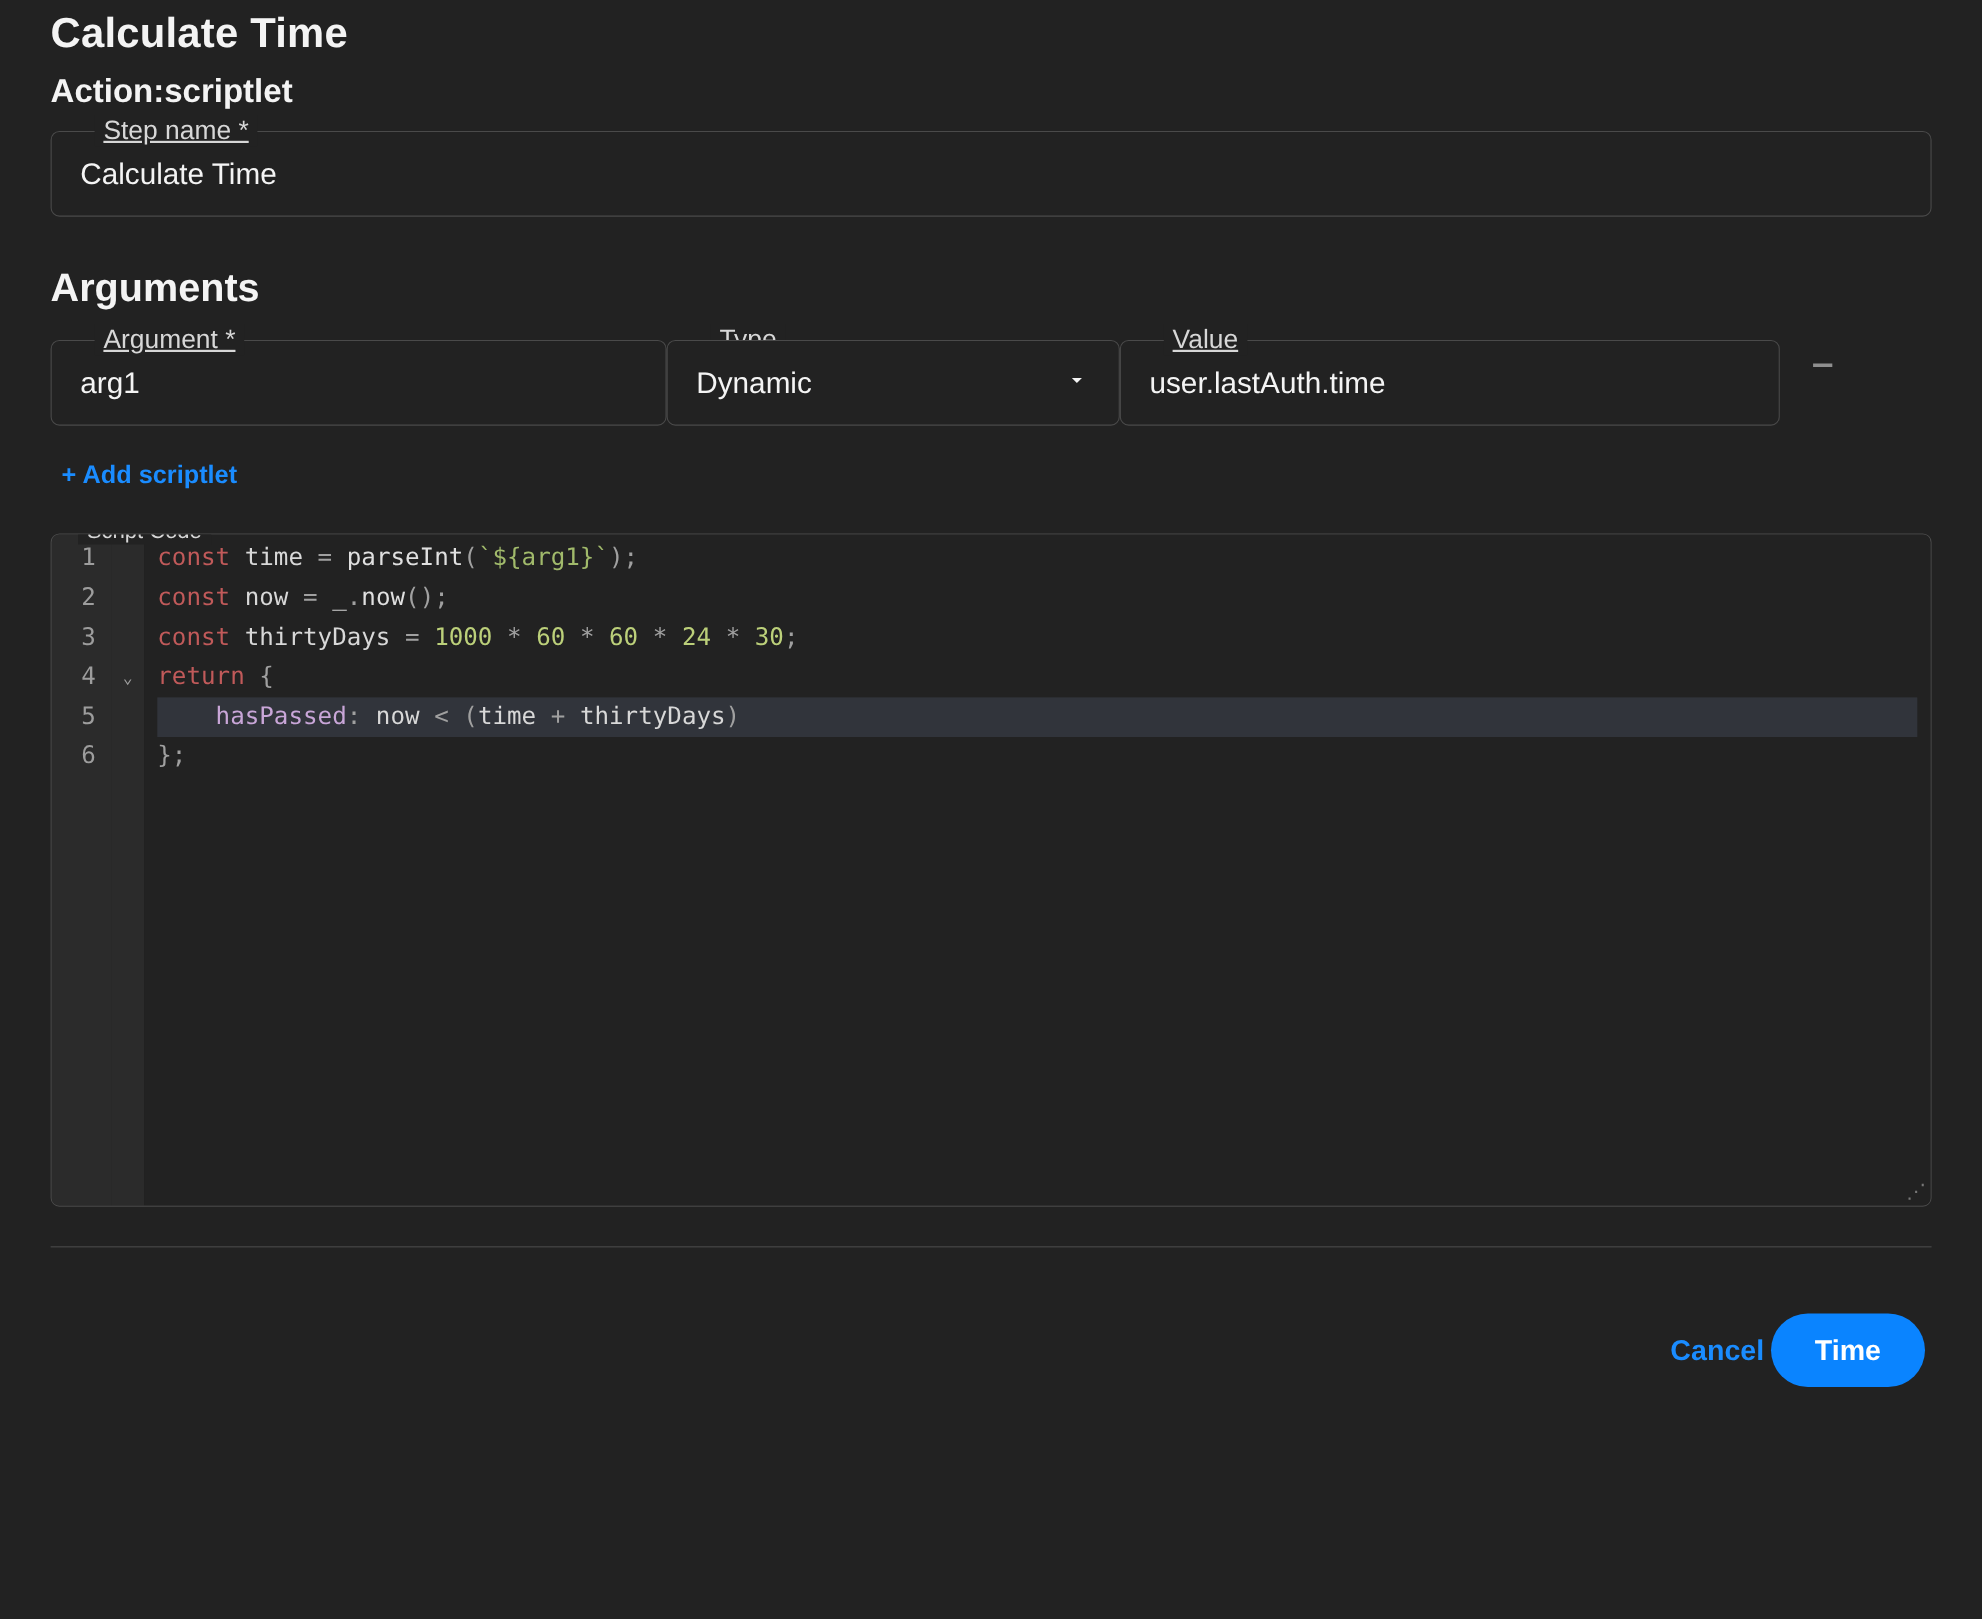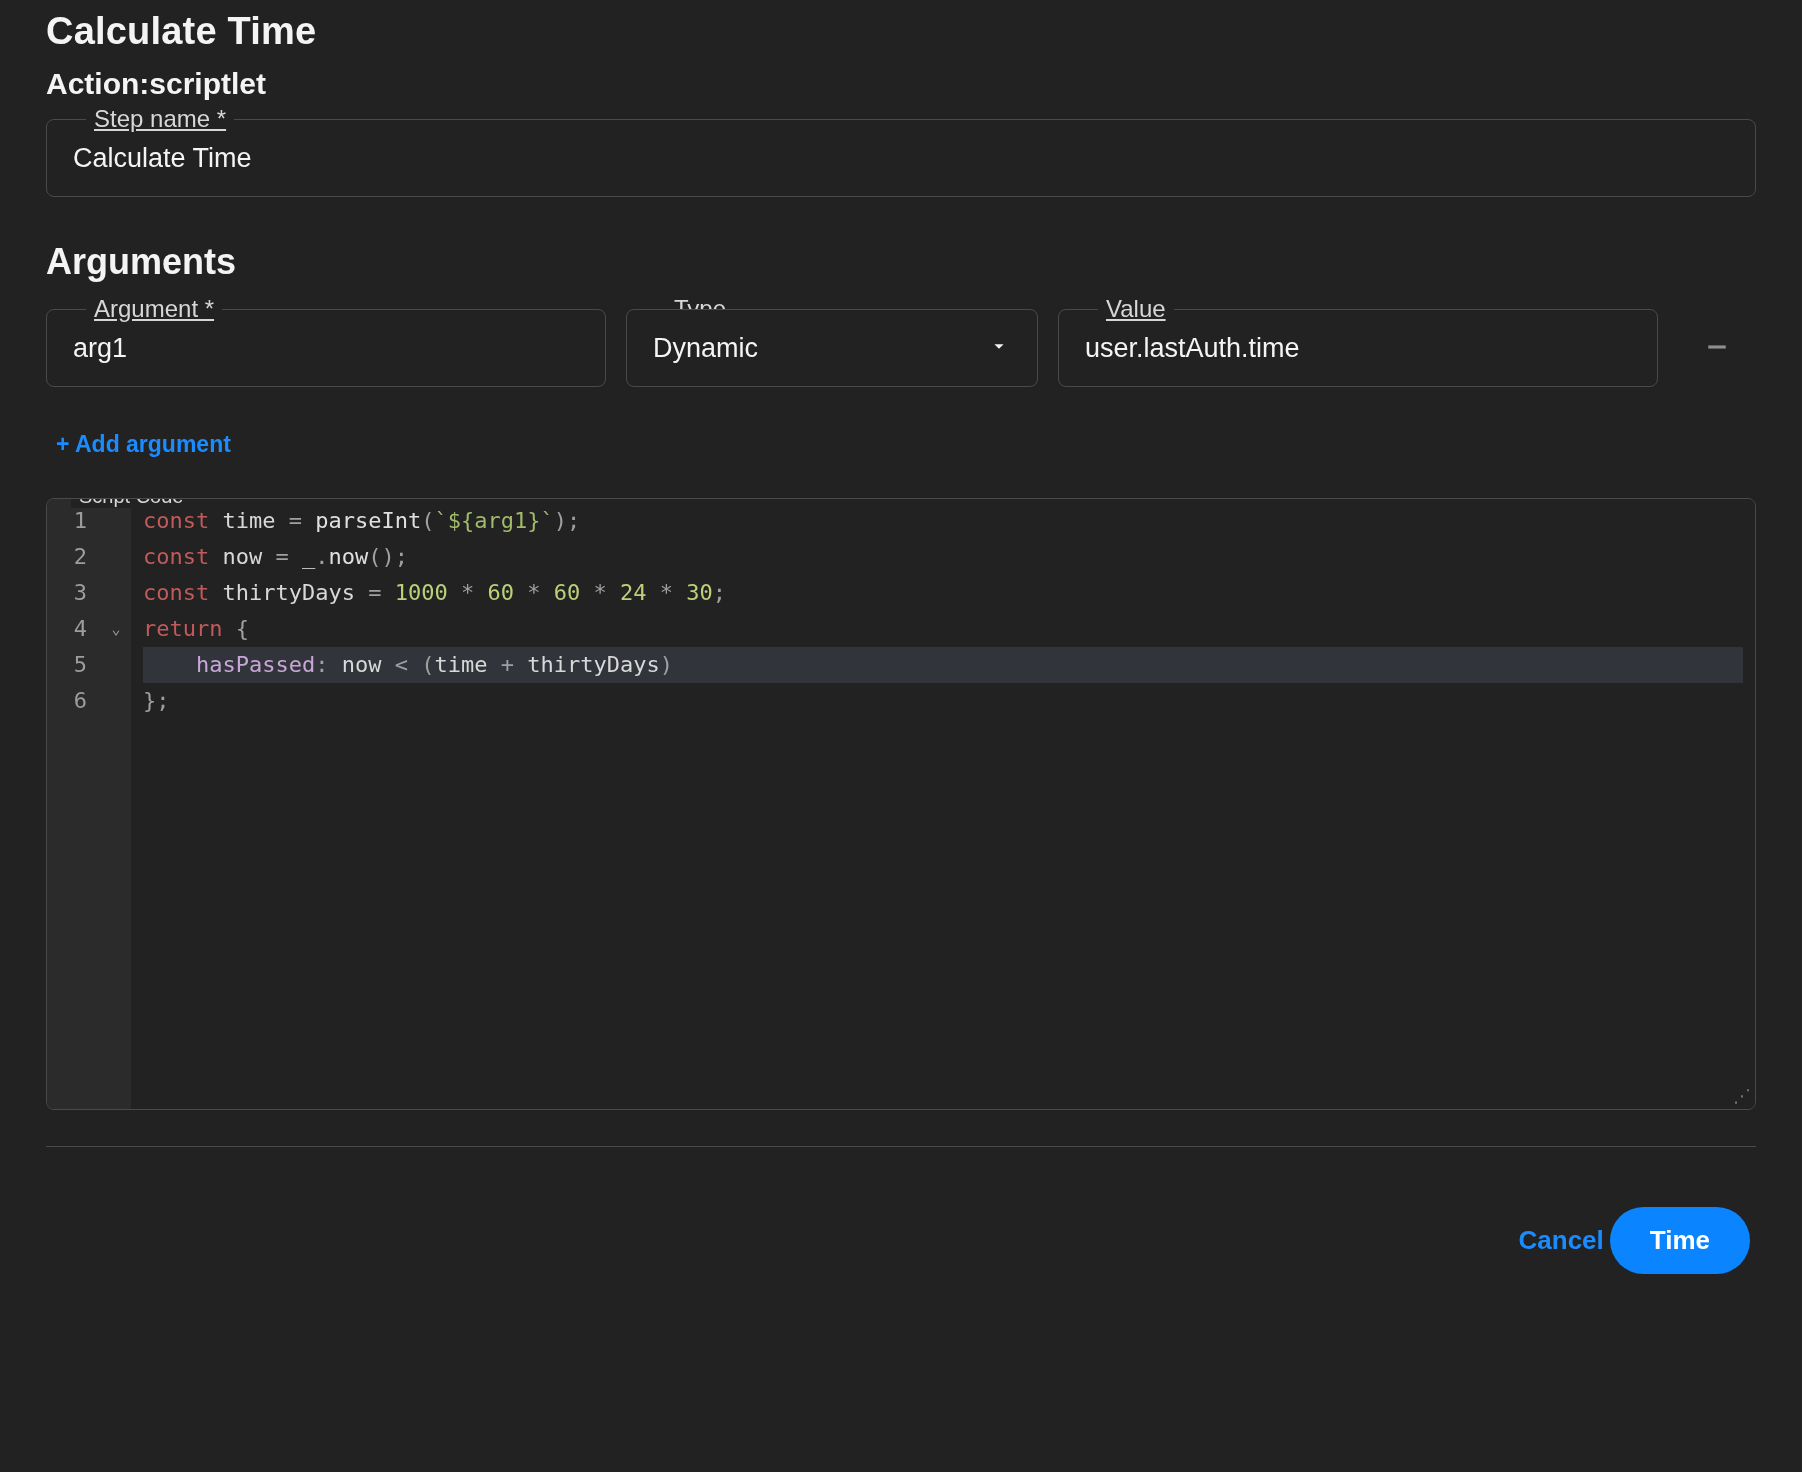--- a/index.html
+++ b/index.html
@@ -26,21 +26,21 @@
   html,body{margin:0;padding:0;background:var(--bg);color:var(--fg);font-family:"Segoe UI","Helvetica Neue",Arial,sans-serif;}
   body{width:1802px;min-height:1472px;position:relative;}
   .panel{padding:10px 46px 40px 46px;}
   h1.title{font-size:38px;font-weight:700;margin:0 0 14px 0;letter-spacing:0.2px;}
   h2.subtitle{font-size:30px;font-weight:700;margin:0 0 18px 0;}
   p.desc{font-size:24px;line-height:1.55;margin:0 0 38px 0;color:var(--fg-dim);max-width:1260px;}
   .field{position:relative;margin-bottom:44px;}
   .field-label{position:absolute;top:-14px;left:40px;background:var(--bg);padding:0 8px;font-size:24px;color:var(--fg-dim);text-decoration:underline;}
   .field-input{width:100%;height:78px;border:1px solid var(--border);border-radius:8px;background:var(--field-bg);color:var(--fg);font-size:27px;padding:0 26px;outline:none;}
   .section-h{font-size:36px;font-weight:600;margin:0 0 26px 0;}
-  .arg-row{display:flex;align-items:center;gap:20px;margin-bottom:30px;}
+  .arg-row{display:flex;align-items:flex-start;margin-bottom:17px;}
   .arg-row .field{margin-bottom:0;}
   .arg-row .field.argument{flex:0 0 560px;}
   .arg-row .field.type{flex:0 0 412px;}
   .arg-row .field.value{flex:0 0 600px;}
   .select-wrap{position:relative;}
   .select-wrap .caret{position:absolute;right:28px;top:50%;transform:translateY(-50%);pointer-events:none;color:var(--fg);}
   .remove-btn{background:none;border:none;color:#8f8f8f;cursor:pointer;padding:8px;margin-left:16px;display:flex;align-items:center;}
   .add-arg{display:inline-block;color:var(--accent);font-size:23px;font-weight:600;margin:14px 0 40px 10px;cursor:pointer;}
   
   .code-wrap{position:relative;border:1px solid var(--border);border-radius:8px;overflow:hidden;height:612px;margin-bottom:36px;}
@@ -103,21 +103,21 @@
     </div>
     <button class="remove-btn">
       <span>
         <svg width="30" height="30" viewBox="0 0 24 24" fill="none" stroke="currentColor" stroke-width="2.5">
             <line x1="5" y1="12" x2="19" y2="12"></line>
           </svg>
       </span>
     </button>
   </div>
 
-  <a class="add-arg">+ Add argument</a>
+  <a class="add-arg">+ Add scriptlet</a>
 
   <div class="code-wrap">
     <span class="code-label">Script Code</span>
     <div class="code-area">
       <div class="gutter" id="code-gutter">
           <div>1</div>
           <div>2</div>
           <div>3</div>
           <div>4</div>
           <div>5</div>

